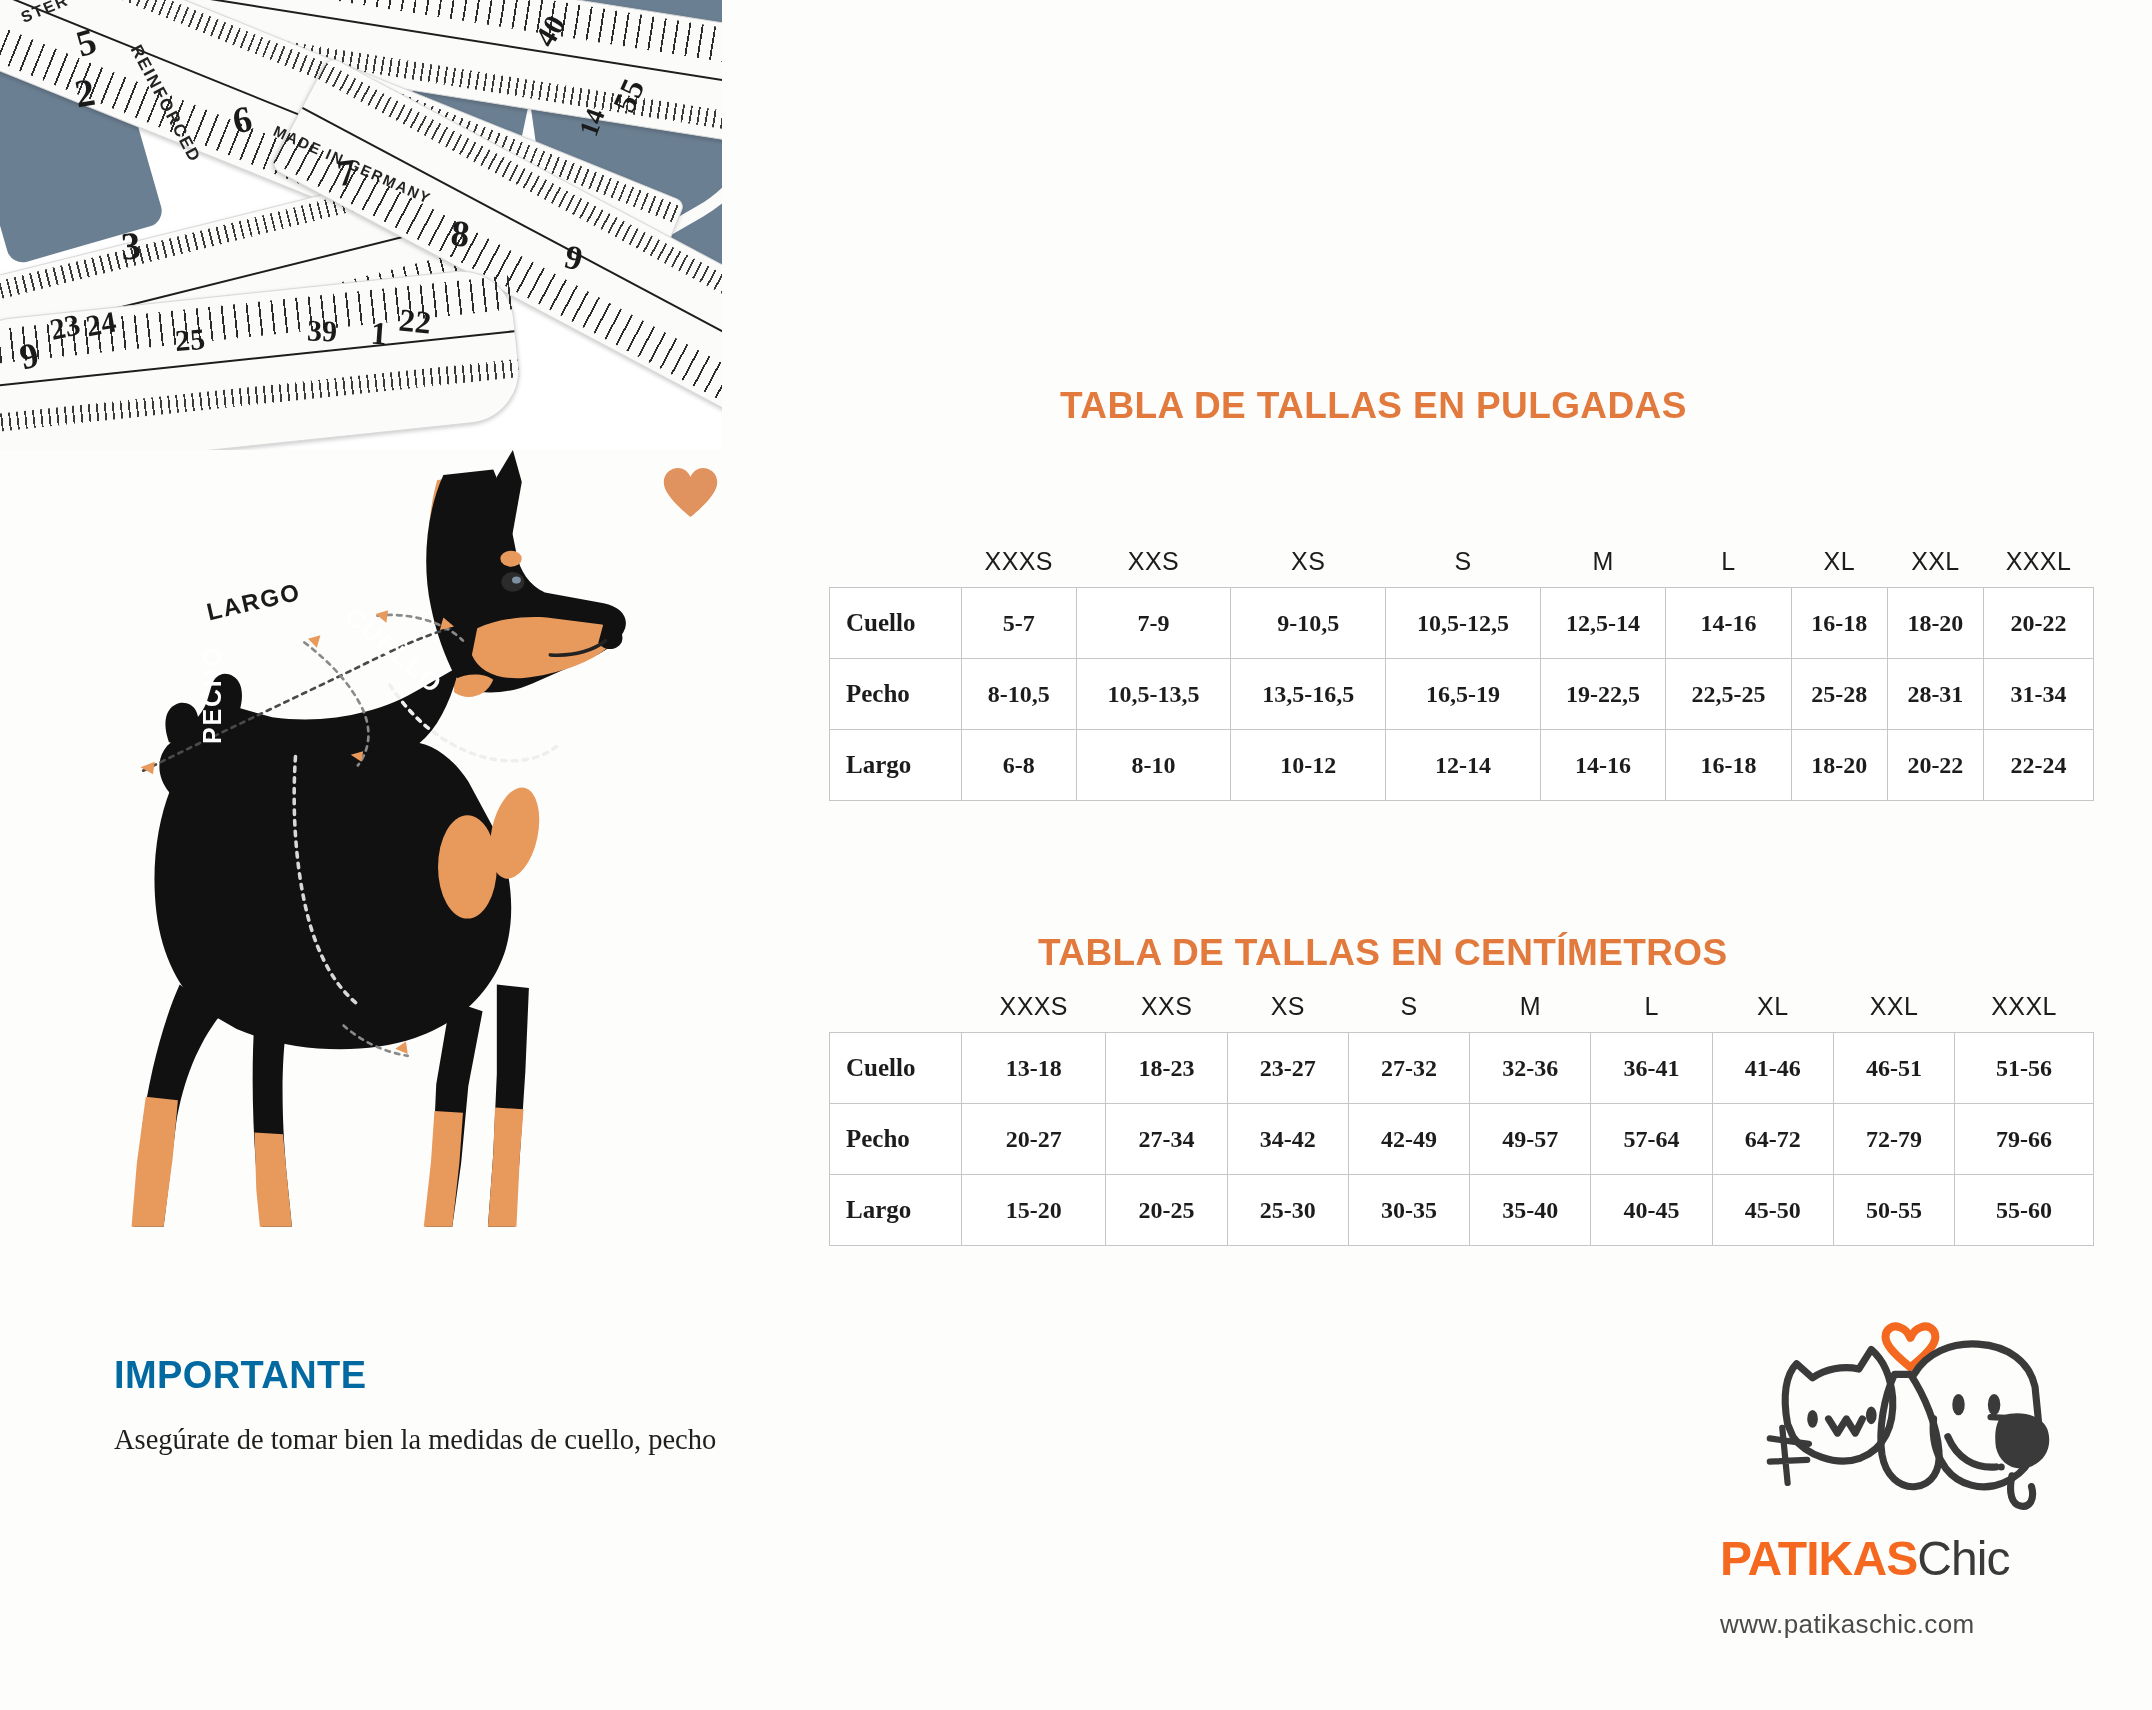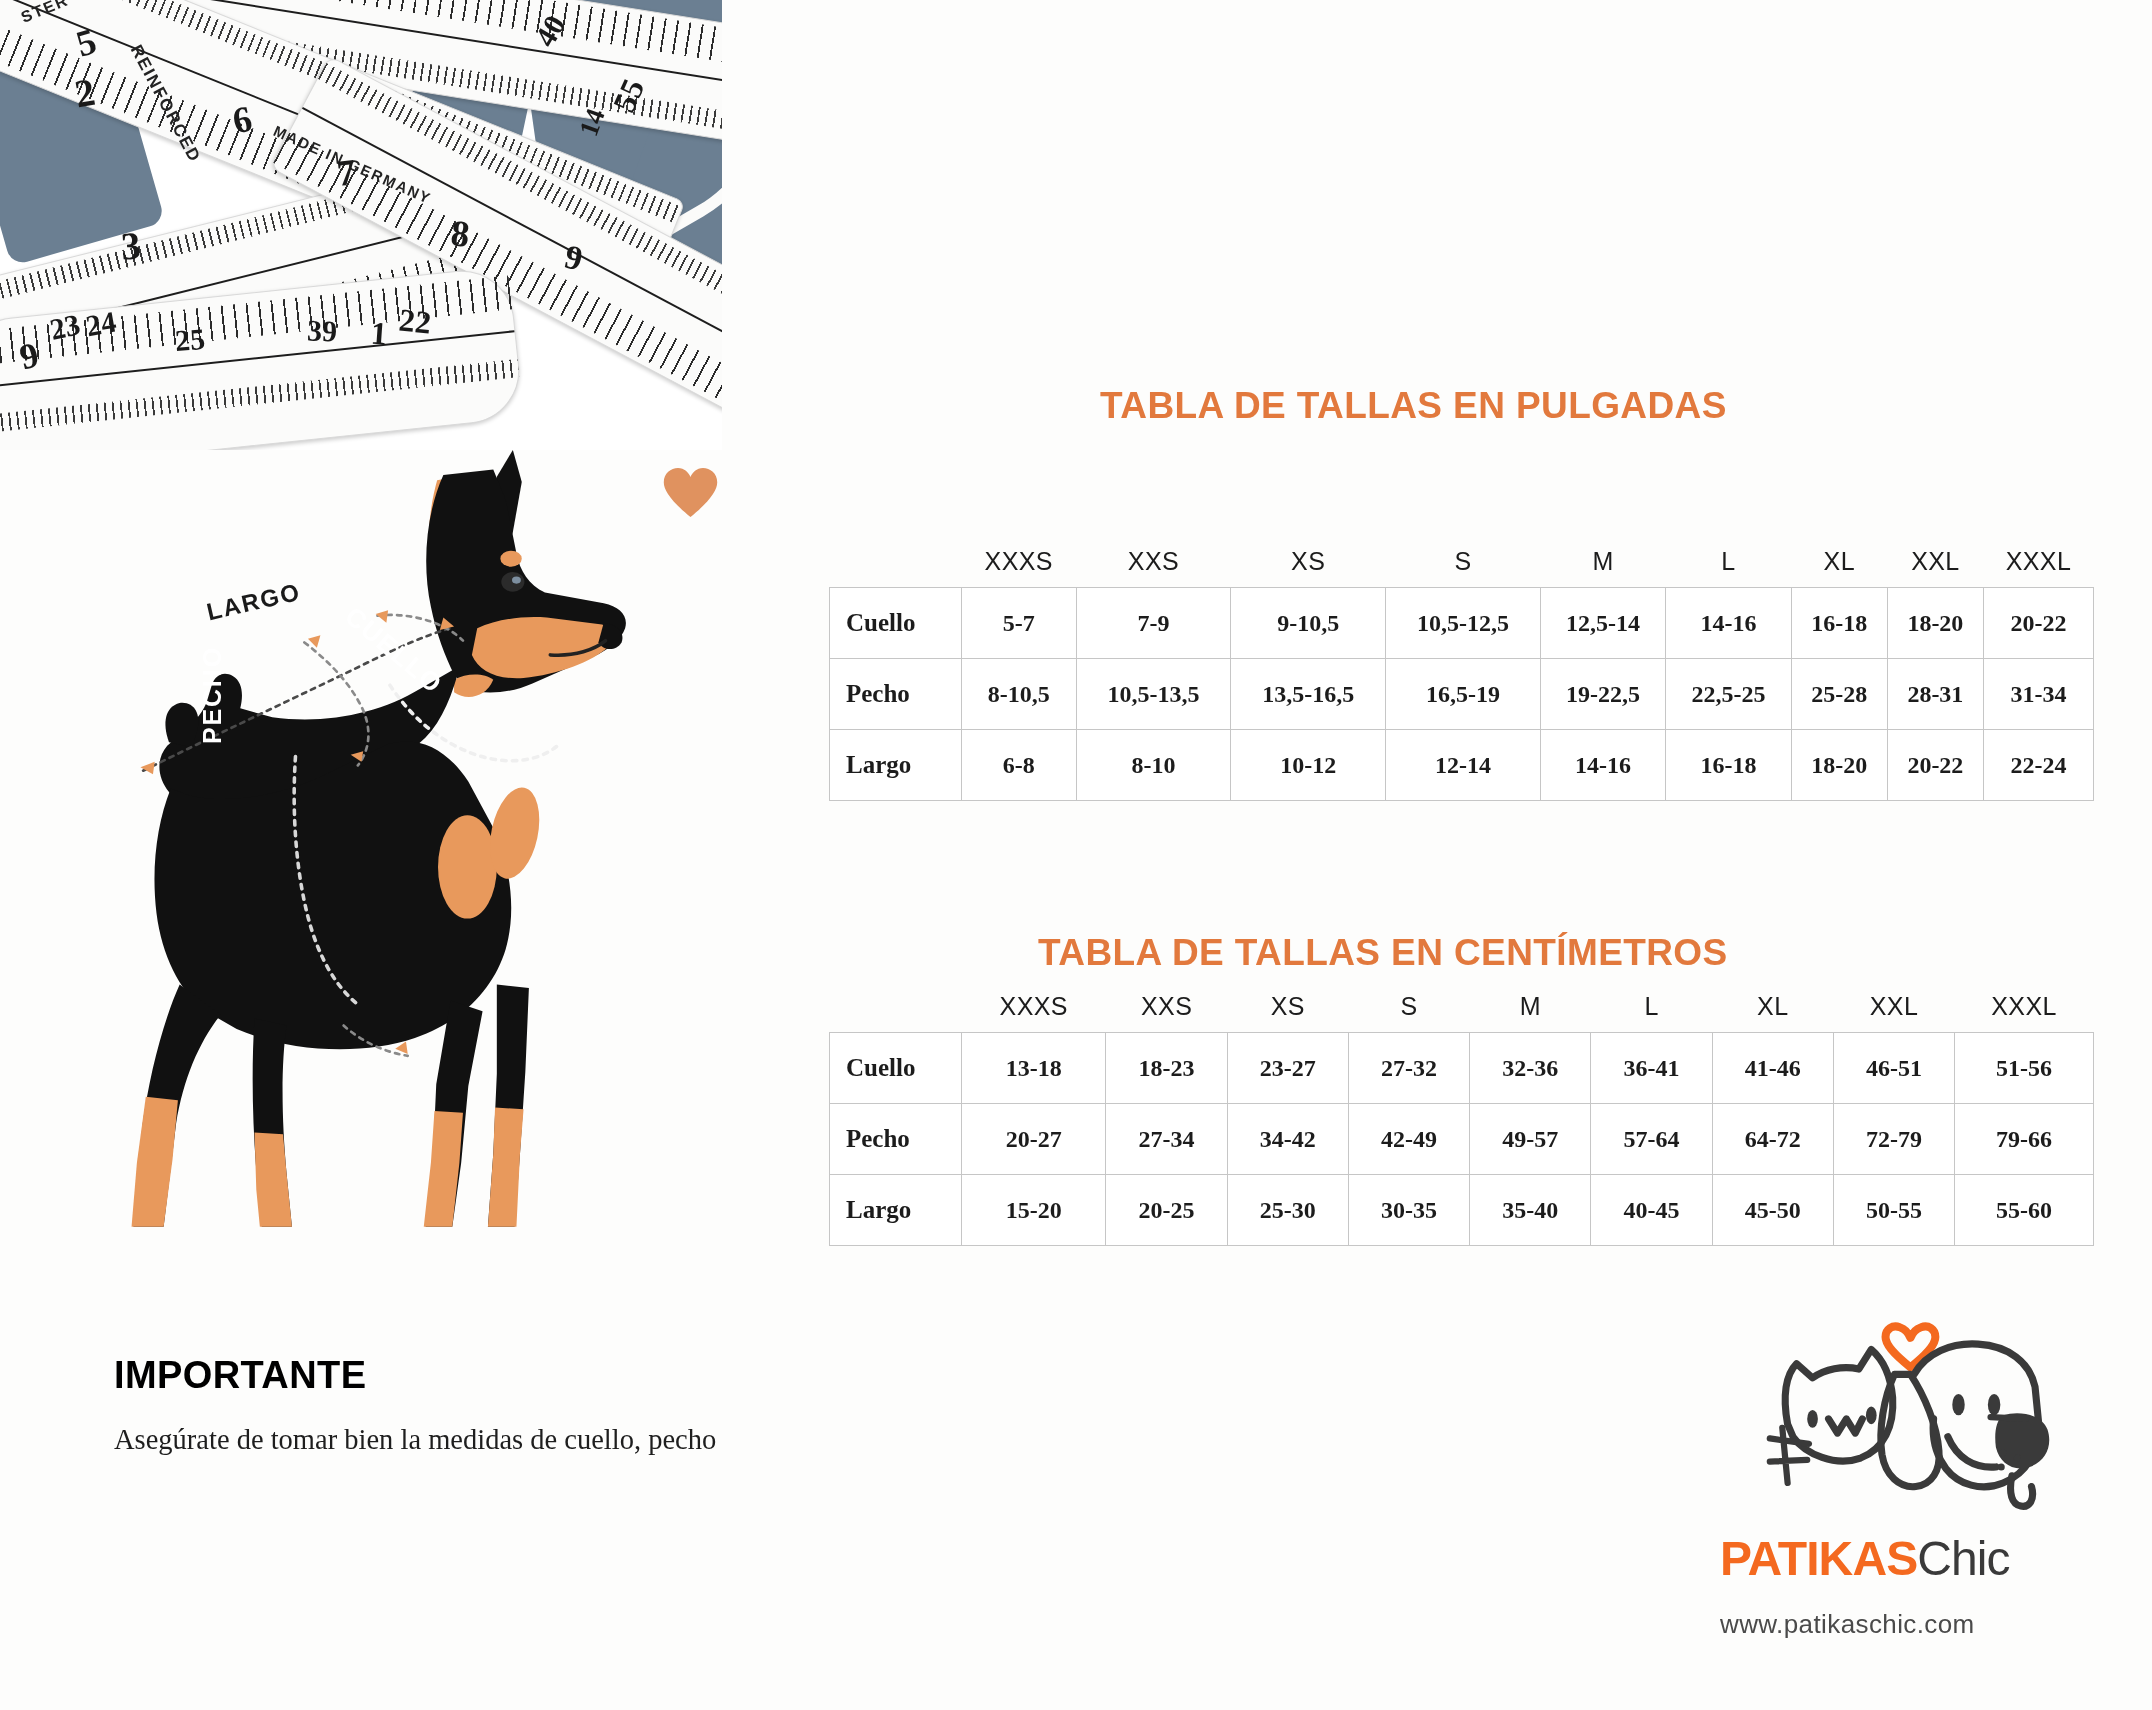--- a/index.html
+++ b/index.html
@@ -57,21 +57,21 @@
   .lbl-pecho{color:#ffffff;font-size:25px;left:104px;top:294px;
      transform:rotate(-90deg);transform-origin:left top;}
   .heart-small{position:absolute;left:568px;top:17px;width:57px;height:52px;}
 
   
   .table-title{
     position:absolute;color:#e2793d;
     font-family:"Liberation Sans",sans-serif;font-weight:700;
     font-size:37px;letter-spacing:0.4px;white-space:nowrap;
   }
-  .t1-title{left:1100px;top:385px;}
+  .t1-title{left:1060px;top:385px;}
   .t2-title{left:1038px;top:926px;margin-top:6px;}
 
   .size-table{position:absolute;border-collapse:collapse;}
   .size-table td{
     border:0.9px solid #c6c6c6;
     font-family:"Liberation Serif",serif;
     font-weight:700;
     font-size:24px;color:#1c1c1c;
     text-align:center;vertical-align:middle;
     height:68px;
@@ -85,21 +85,21 @@
     border:none;background:transparent;height:50px;
     font-family:"Liberation Sans",sans-serif;
     font-weight:400;font-size:25px;letter-spacing:0.4px;
   }
   #table-inches{left:829px;top:535px;width:1265px;}
   #table-cm{left:829px;top:980px;width:1265px;}
 
   
   .imp-title{
     position:absolute;left:114px;top:1354px;
-    color:#000000;font-family:"Liberation Sans",sans-serif;
+    color:#0369a1;font-family:"Liberation Sans",sans-serif;
     font-weight:700;font-size:38px;letter-spacing:0.4px;
   }
   .imp-body{
     position:absolute;left:114px;top:1420px;width:891px;
     color:#1e1e1e;font-family:"Liberation Serif",serif;
     font-size:28.5px;line-height:1.42;
   }
   .imp-body span{display:block;}
 
   

